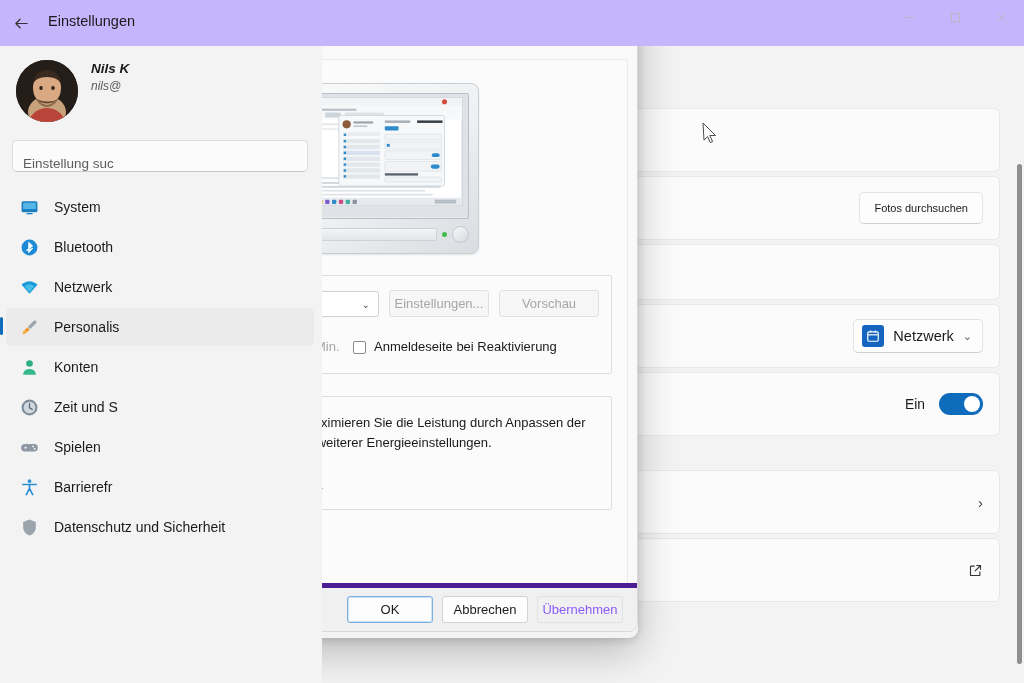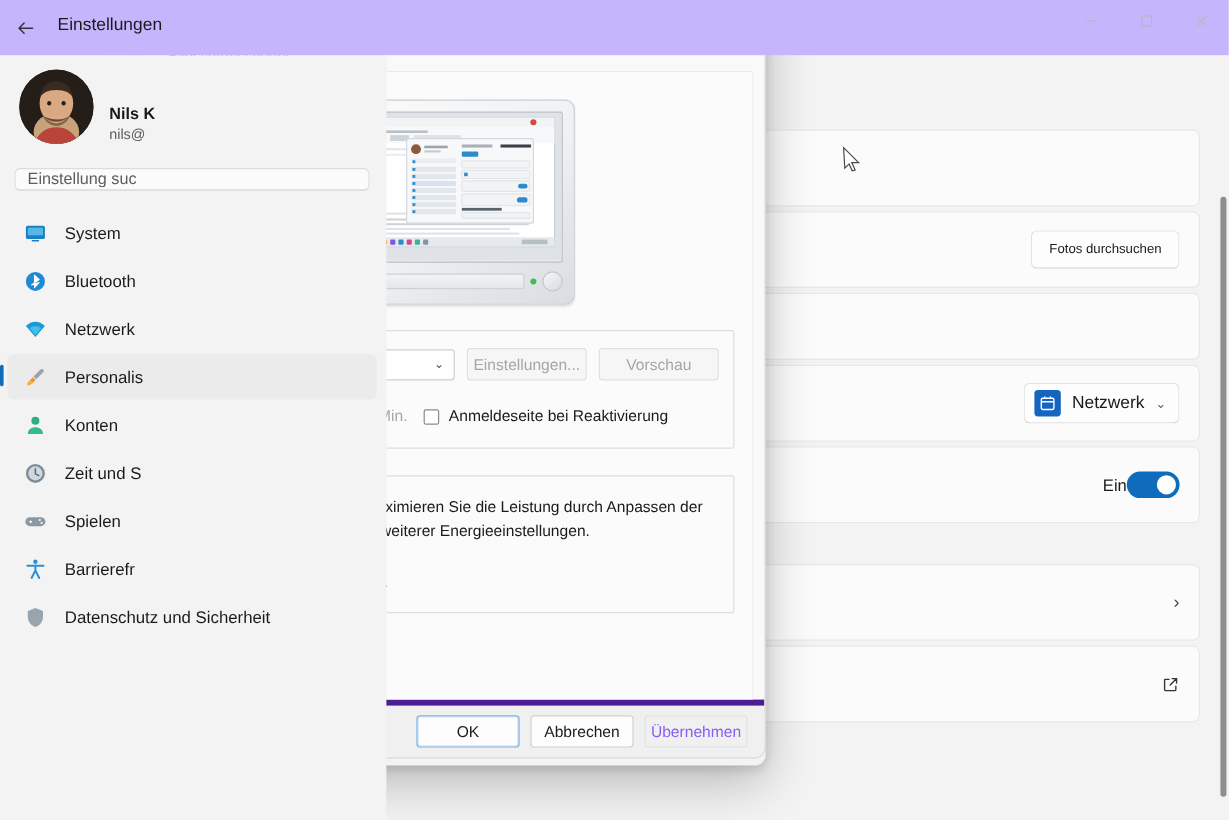--- a/index.html
+++ b/index.html
@@ -49,43 +49,44 @@
 
   
   .sidebar {
     position: absolute; left: 0; top: 46px;
     width: 322px; height: 637px;
     background: #f3f3f3;
     padding: 0 0 0 0;
     z-index: 1;
   }
   .account {
-    display: flex; align-items: flex-end;
+    display: flex; align-items: flex-start;
     padding: 14px 0 14px 16px;
     height: 88px;
+    font-style: italic;
   }
   .avatar {
     width: 62px; height: 62px; border-radius: 50%;
     overflow: hidden; flex: none;
     background: #2a2320;
     position: relative;
   }
   .avatar svg { display: block; width: 62px; height: 62px; }
   .acct-text { margin-left: 13px; line-height: 1.35; }
   .acct-name { font-size: 13.5px; font-weight: 700; color: #1a1a1a; white-space: nowrap; }
   .acct-mail { font-size: 12px; color: #5b5b5b; white-space: nowrap; }
 
   .searchbox {
     margin: 6px 14px 0 12px;
-    height: 19px;
+    height: 32px;
     background: #fbfbfb;
     border: 1px solid #dcdcdc;
     border-bottom-color: #c8c8c8;
     border-radius: 5px;
-    display: flex; align-items: flex-start;
+    display: flex; align-items: flex-end;
     padding: 0 10px;
     position: relative;
   }
   .searchbox input {
     border: 0; outline: 0; background: transparent;
     font-family: inherit; font-size: 13.5px; color: #5d5d5d;
     width: 100%;
   }
   .searchbox input::placeholder { color: #5d5d5d; opacity: 1; }
 
@@ -151,21 +152,21 @@
     height: 34px; padding: 0 10px 0 8px;
     display: flex; align-items: center; gap: 9px;
     font-size: 14.5px; color: #1a1a1a;
   }
   .cal-glyph {
     width: 22px; height: 22px; border-radius: 3px;
     background: #1565c0; display: flex; align-items: center; justify-content: center;
   }
   .cal-glyph svg { width: 14px; height: 14px; }
   .chev { color: #5d5d5d; font-size: 11px; }
-  .toggle-row { display: flex; align-items: center; }
+  .toggle-row { display: flex; align-items: center; gap: 14px; }
   .toggle-label { font-size: 13.8px; color: #1a1a1a; }
   .toggle {
     width: 44px; height: 22px; border-radius: 11px;
     background: #0f6cbd; position: relative;
   }
   .toggle .knob {
     position: absolute; right: 3px; top: 3px;
     width: 16px; height: 16px; border-radius: 50%; background: #fff;
   }
   .chev-right { color: #444; font-size: 15px; }

